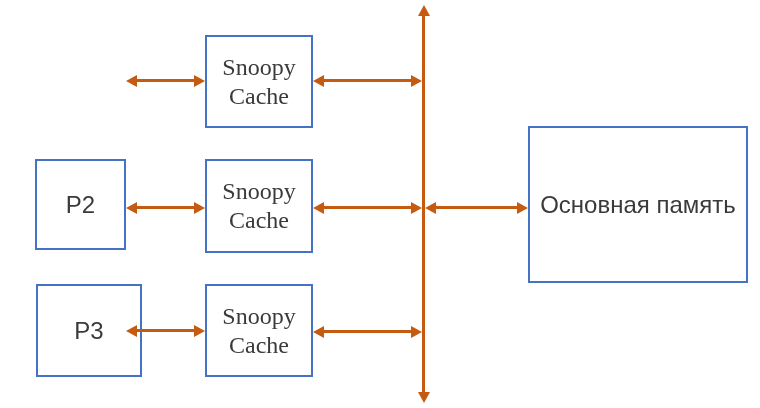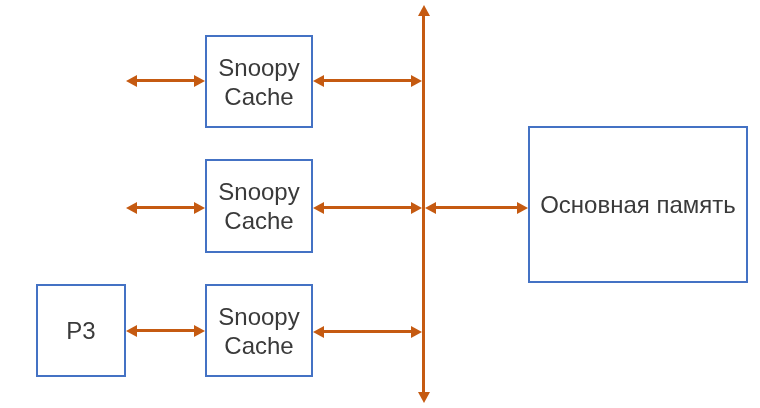--- a/index.html
+++ b/index.html
@@ -27,21 +27,21 @@
     background: var(--background);
     border: 2px solid var(--box_border);
     display: flex;
     align-items: center;
     justify-content: center;
     text-align: center;
     color: var(--text);
     font-size: 24px;
     line-height: 29px;
   }
-  .box.cache { padding: 5px 4px; }
+  .box.cache { padding: 5px 4px; font-family: Liberation Serif, serif; }
   .box.memory span { white-space: nowrap; }
   
   .arrow {
     position: absolute;
     height: 3px;
     background: var(--arrow);
   }
   .arrow::before {
     content: "";
     position: absolute;
@@ -93,27 +93,30 @@
 <body>
 
 <div class="stage">
 
   <div class="box cache" style="left:205px; top:35px; width:108px; height:93px;">
     <span>Snoopy Cache</span>
   </div>
   <div class="arrow" style="left:137px; top:79px; width:57px;"></div>
   <div class="arrow" style="left:324px; top:79px; width:87px;"></div>
 
+  <div class="box processor" style="left:35px; top:159px; width:91px; height:91px;">
+    <span>P2</span>
+  </div>
   <div class="box cache" style="left:205px; top:159px; width:108px; height:94px;">
     <span>Snoopy Cache</span>
   </div>
   <div class="arrow" style="left:137px; top:206px; width:57px;"></div>
   <div class="arrow" style="left:324px; top:206px; width:87px;"></div>
 
-  <div class="box processor" style="left:36px; top:284px; width:90px; height:93px;align-items:center;">
+  <div class="box processor" style="left:36px; top:284px; width:106px; height:93px;align-items:center;">
     <span>P3</span>
   </div>
   <div class="box cache" style="left:205px; top:284px; width:108px; height:93px;">
     <span>Snoopy Cache</span>
   </div>
   <div class="arrow" style="left:137px; top:329px; width:57px;"></div>
   <div class="arrow" style="left:324px; top:330px; width:87px;"></div>
 
   <div class="bus" style="left:422px; top:16px; height:376px;"></div>
 

